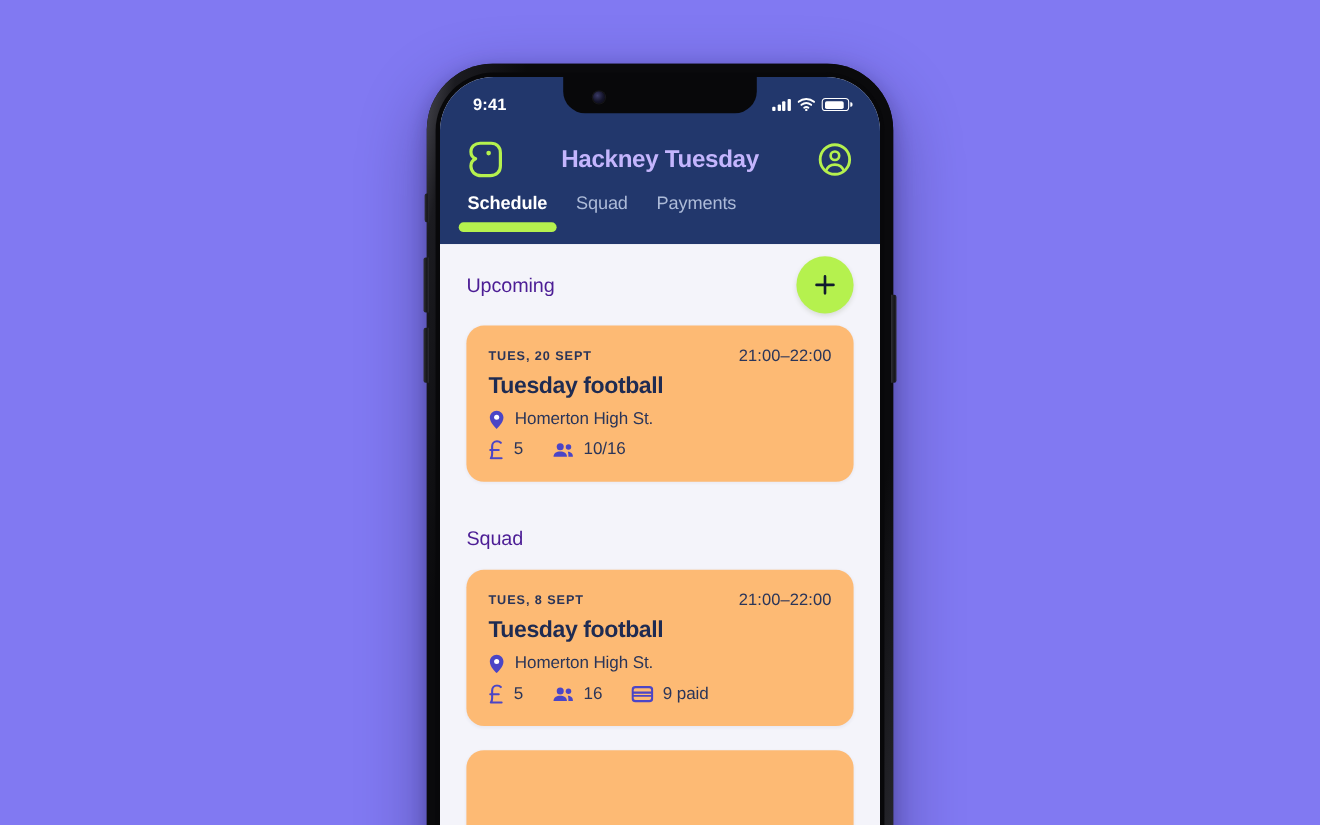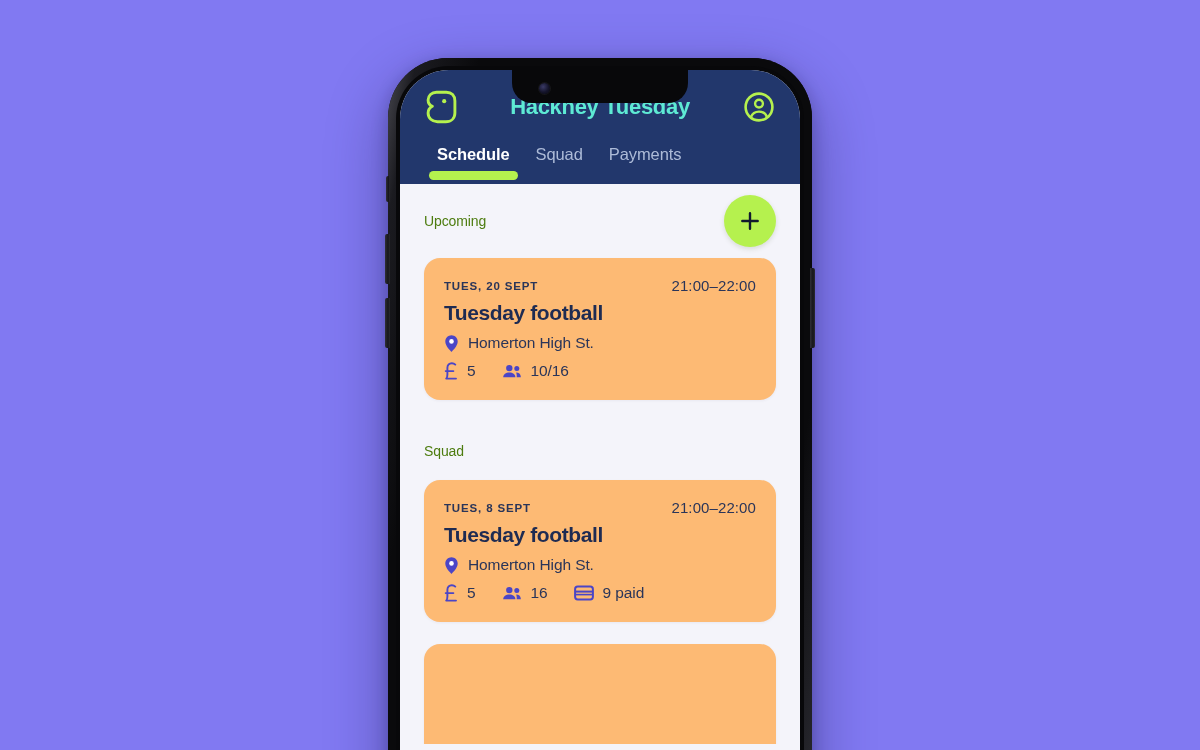--- a/index.html
+++ b/index.html
@@ -145,38 +145,38 @@
   #title-row {
     height: 62px;
     display: flex;
     align-items: center;
     justify-content: space-between;
     padding: 0 24px;
   }
   #app-title {
     font-size: 22px;
     font-weight: 700;
-    color: #5eead4;
+    color: #c4b5fd;
     letter-spacing: -0.3px;
     flex: 1;
     text-align: center;
   }
   .header-icon-btn {
     width: 34px;
     height: 34px;
     display: flex;
     align-items: center;
     justify-content: center;
     flex: 0 0 34px;
   }
 
   #tab-bar {
     display: flex;
-    align-items: center;
-    padding: 0 24px;
+    align-items: flex-start;
+    padding: 0 12px;
     height: 46px;
   }
   .tab {
     position: relative;
     padding: 0 13px 13px 13px;
     font-size: 16.5px;
     color: #ADBBD8;
     font-weight: 400;
     letter-spacing: -0.1px;
   }
@@ -198,22 +198,22 @@
     overflow: hidden;
   }
 
   .section-row {
     display: flex;
     align-items: center;
     justify-content: space-between;
     height: 74px;
   }
   .section-title {
-    font-size: 14px;
-    color: #4d7c0f;
+    font-size: 18px;
+    color: #4c1d95;
     font-weight: 400;
     letter-spacing: -0.1px;
   }
   #add-event-button {
     width: 52px;
     height: 52px;
     border-radius: 50%;
     background: #B5F14E;
     border: none;
     display: flex;
@@ -300,20 +300,42 @@
 
   <div id="phone-screen">
 
     <div id="notch">
 
       <div id="notch-camera"></div>
     </div>
 
     <div id="app-header">
 
+      <div id="status-bar">
+        <div id="status-time">9:41</div>
+        <div id="status-icons">
+          <span class="bars">
+            <i></i>
+              <i></i>
+              <i></i>
+              <i></i>
+          </span>
+          <span>
+            <svg class="icon-svg" width="16" height="12" viewBox="0 0 16 12" fill="none">
+              <path d="M1 3.6A11 11 0 0 1 15 3.6" stroke="#fff" stroke-width="1.8" stroke-linecap="round"></path>
+              <path d="M3.6 6.3A7.2 7.2 0 0 1 12.4 6.3" stroke="#fff" stroke-width="1.8" stroke-linecap="round"></path>
+              <path d="M6.1 8.9A3.2 3.2 0 0 1 9.9 8.9" stroke="#fff" stroke-width="1.8" stroke-linecap="round"></path>
+              <circle cx="8" cy="10.9" r="1.1" fill="#fff"></circle>
+            </svg>
+          </span>
+          <span class="battery">
+              <span></span>
+            </span>
+        </div>
+      </div>
 
       <div id="title-row">
         <div class="header-icon-btn">
           <svg class="icon-svg" width="31" height="34" viewBox="0 0 31 34" fill="none">
             <path d="M20.4 2.2H10.5C5.6 2.2 2.1 5.6 2.1 9.9c0 3.1 1.7 5.3 4.3 6.4-2.6 1.2-4.3 3.5-4.3 6.7 0 5.1 3.9 8.7 9.4 8.7h8.2c5.6 0 9.2-3.6 9.2-8.8V10.9c0-5.3-3.3-8.7-8.5-8.7Z" stroke="#B5F14E" stroke-width="2.9" stroke-linejoin="round"></path>
             <circle cx="18.2" cy="11.2" r="2.1" fill="#B5F14E"></circle>
           </svg>
         </div>
         <div id="app-title">Hackney Tuesday</div>
         <div class="header-icon-btn">

